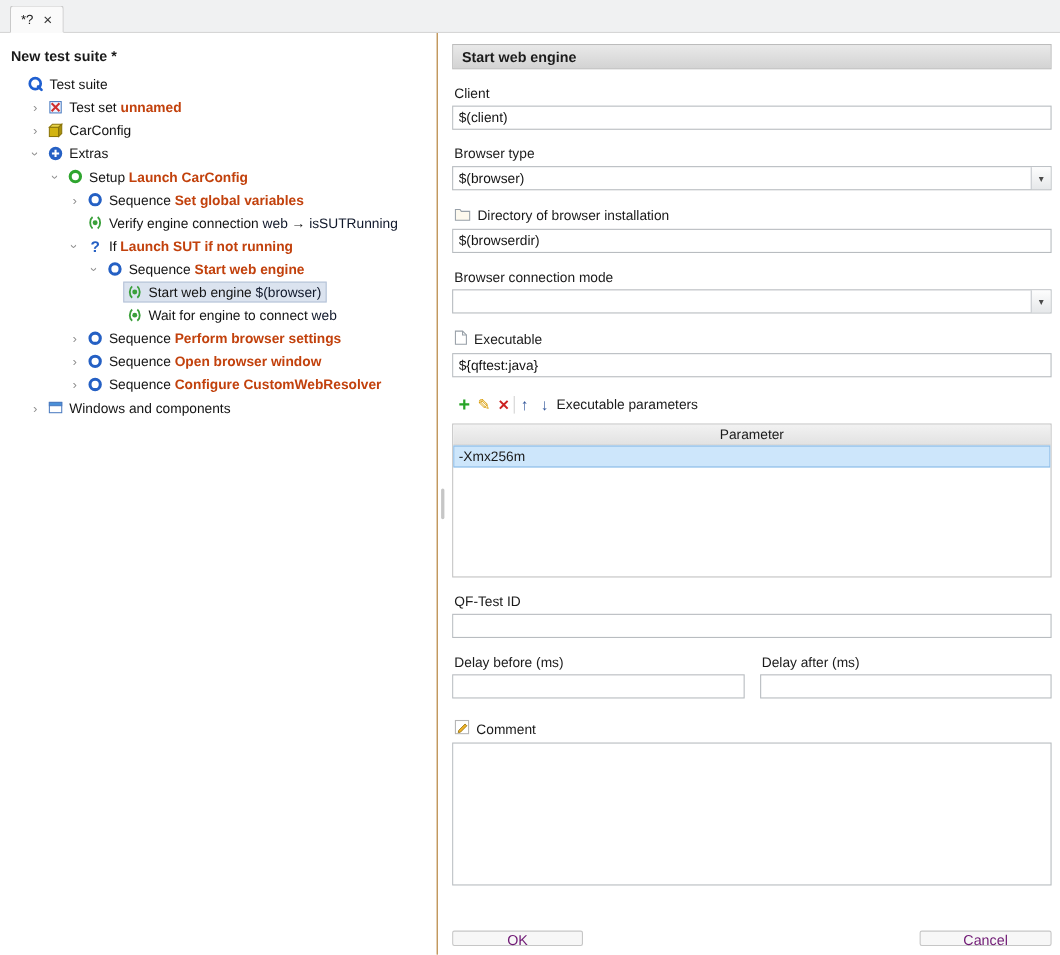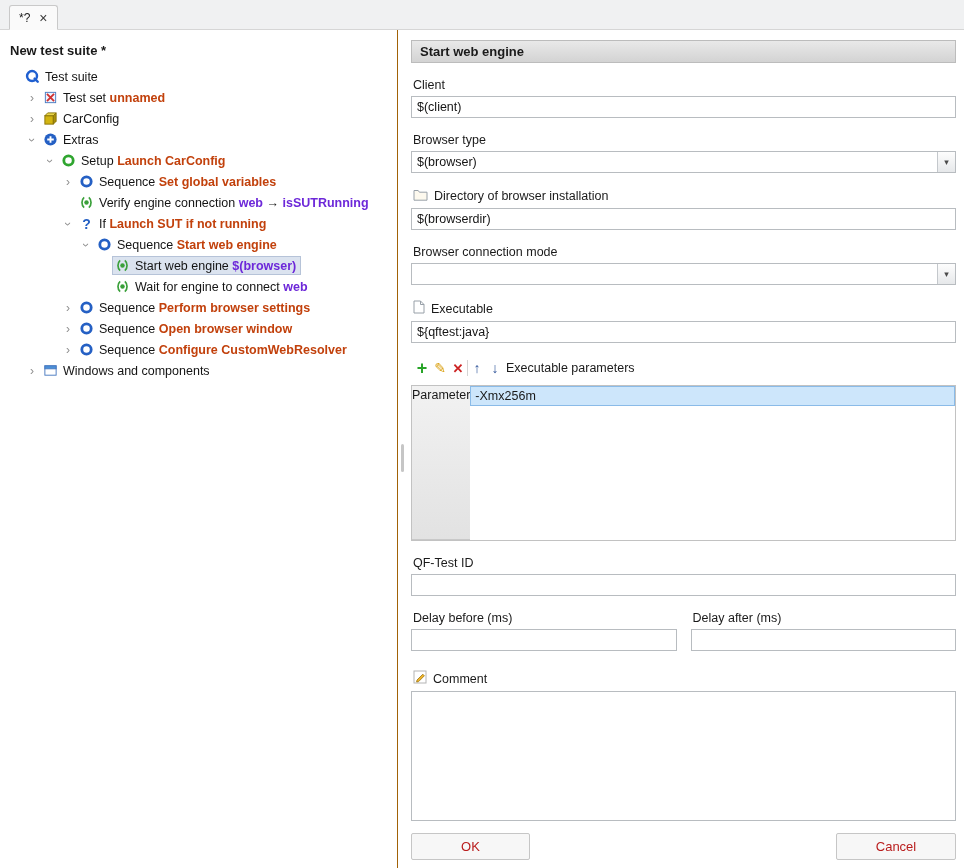--- a/index.html
+++ b/index.html
@@ -23,21 +23,21 @@
   .tree { flex:1; overflow:hidden; }
   .tree-row { height:21px; display:flex; align-items:center; white-space:nowrap; font-size:12.5px; cursor:default; }
   .expander { width:16px; flex:0 0 16px; text-align:center; color:#8f8f8f; font-size:12px; line-height:1; }
   .expander.expanded { transform:rotate(90deg); }
   .row-content { display:inline-flex; align-items:center; padding:1px 4px 1px 1px; border:1px solid transparent; }
   .tree-row.selected .row-content { background:#dbe3ef; border-color:#b6c3d8; }
   .tree-icon { width:17px; flex:0 0 17px; display:inline-flex; justify-content:center; align-items:center; margin-right:4px; }
   .tree-icon .qmark { color:#2560c4; font-weight:bold; font-size:14px; }
   .seg-normal { color:#141414; }
   .seg-bold { color:#c2410c; font-weight:bold; }
-  .seg-link { color:#6d28d9;font-weight:bold; }
+  .seg-link { color:#0f172a; }
 
   
   .splitter { width:13px; flex:0 0 13px; position:relative; background:#fff; cursor:col-resize; }
   .splitter .grip { position:absolute; left:3px; top:414px; width:3px; height:28px; background:#c6c6c6; border-radius:2px; }
 
   
   .right { flex:1; min-width:0; padding:10px 8px 8px 0; display:flex; flex-direction:column; background:#fff; }
   .detail-header { background:linear-gradient(#e9e9e9,#d3d3d3); border:1px solid #bcbcbc; font-weight:bold; font-size:13px; padding:3px 8px; flex:0 0 auto; }
 
   .fld-label { margin:15px 2px 4px 2px; font-size:12.5px; display:flex; align-items:center; gap:6px; }
@@ -57,31 +57,31 @@
   .tb-edit { color:#d89a00; font-size:14px; }
   .tb-edit::before { content:'✎'; }
   .tb-del { color:#cc2222; font-size:13px; font-weight:bold; }
   .tb-del::before { content:'✕'; }
   .tb-sep { width:1px; height:16px; background:#d4d4d4; }
   .tb-up, .tb-down { color:#33579b; font-size:14px; font-weight:bold; }
   .tb-up::before { content:'↑'; }
   .tb-down::before { content:'↓'; }
   .param-label { font-size:12.5px; margin-left:2px; }
 
-  .param-table { margin-top:8px; border:1px solid #c2c2c2; height:156px; background:#fff; display:flex; flex-direction:row; overflow:hidden; }
+  .param-table { margin-top:8px; border:1px solid #c2c2c2; height:140px; background:#fff; display:flex; flex-direction:column; overflow:hidden; }
   .param-table-header { background:linear-gradient(#f2f2f2,#e2e2e2); border-bottom:1px solid #c8c8c8; text-align:center; font-size:12.5px; padding:2px 0; flex:0 0 auto; }
   .param-table-body { flex:1; }
   .param-row { height:20px; line-height:20px; padding:0 5px; font-size:12.5px; }
   .param-row.selected { background:#cde6fb; outline:1px solid #8abbe8; outline-offset:-1px; }
 
   .delay-row { display:flex; gap:14px; }
   .delay-col { flex:1; min-width:0; }
 
   .btn-row { margin-top:auto; padding-top:12px; display:flex; justify-content:space-between; }
-  .btn { height:27px; background:#f7f7f7; border:1px solid #c6c6c6; border-radius:2px; color:#b91c1c; font-size:13px; font-family:inherit; cursor:pointer; }
+  .btn { height:14px; background:#f7f7f7; border:1px solid #c6c6c6; border-radius:2px; color:#701a75; font-size:13px; font-family:inherit; cursor:pointer; }
   .btn-ok { width:119px; }
   .btn-cancel { width:120px; }
 </style>
 </head>
 <body>
 
 <div class="app">
 
   <div class="tabbar">
     <div class="tab">

